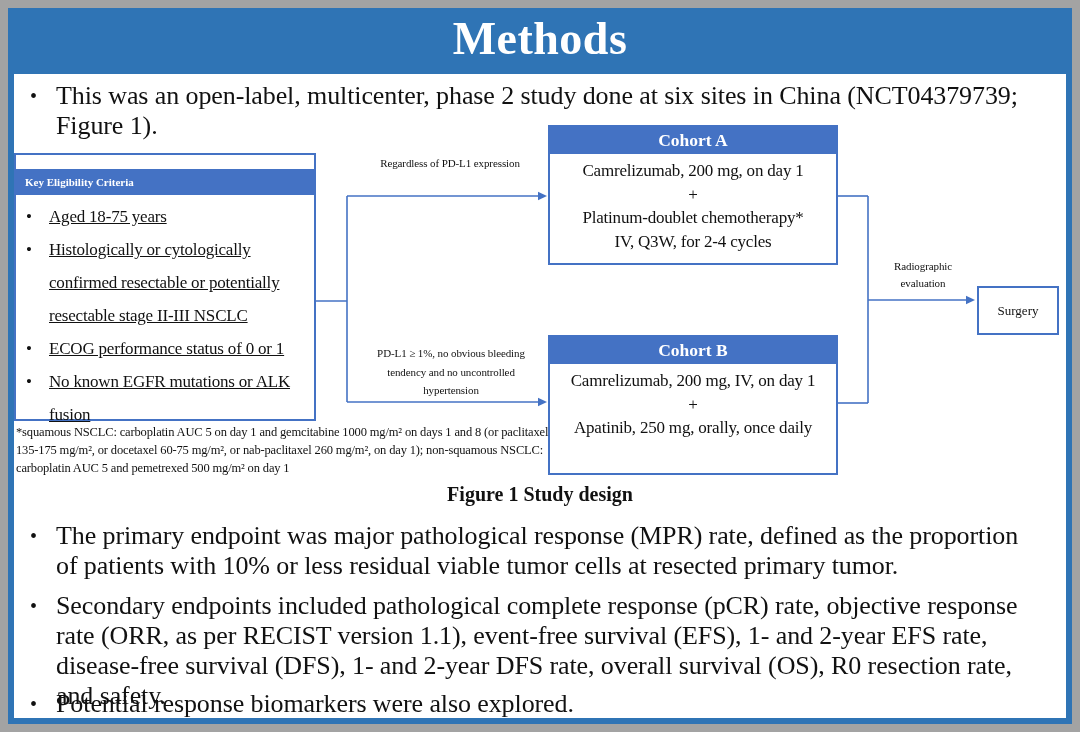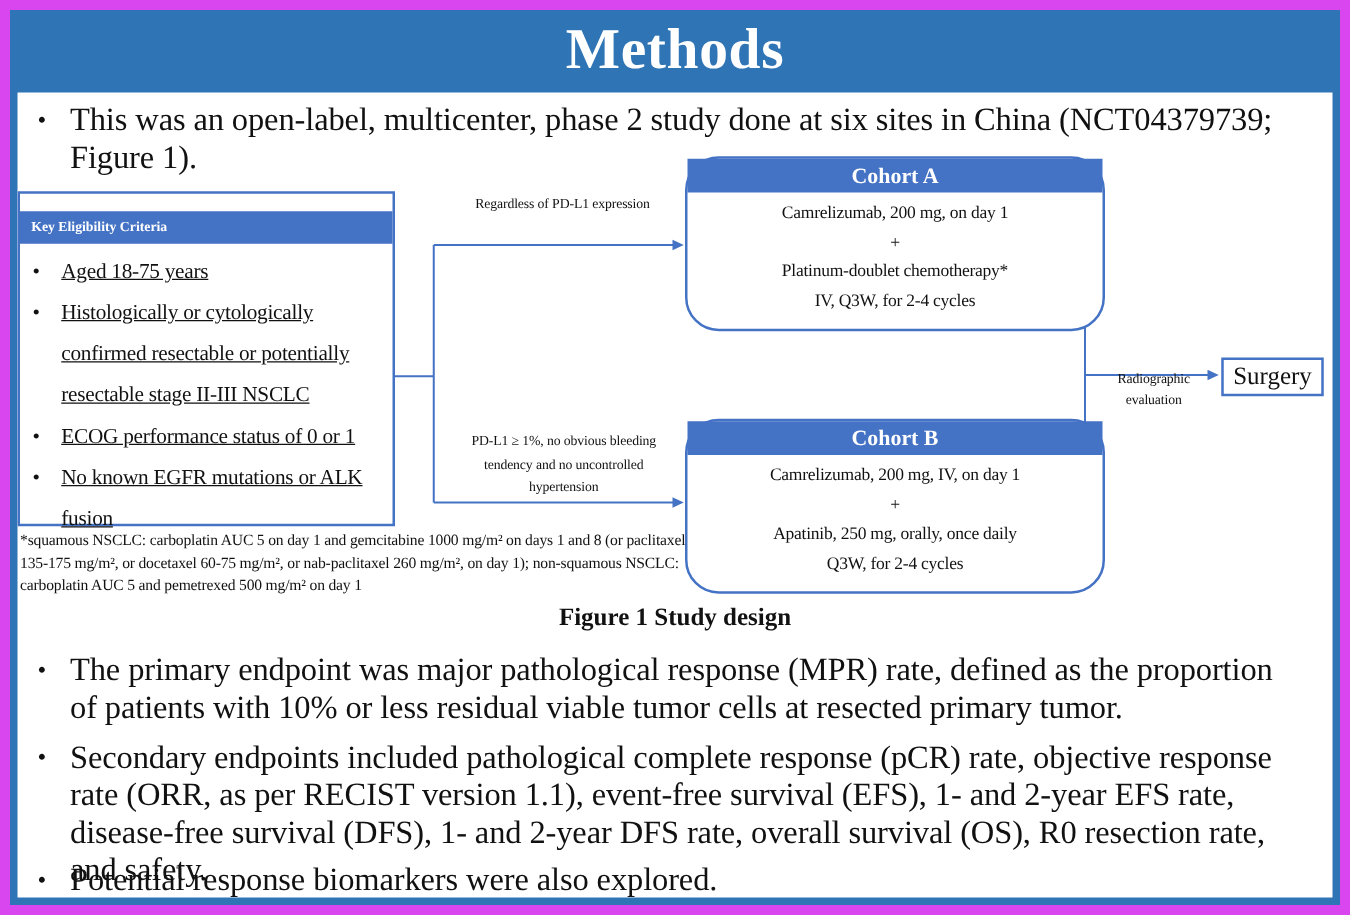--- a/index.html
+++ b/index.html
@@ -3,21 +3,21 @@
 <meta charset="utf-8">
 <style>
   :root{
     --title-blue:#2f74b5;
     --header-blue:#4472c4;
     --line-blue:#4472c4;
     --ink:#111111;
   }
   html,body{margin:0;padding:0;background:#000;}
   .stage{
-    position:relative;width:1080px;height:732px;background:#d946ef;
+    position:relative;width:1080px;height:732px;background:#a3a3a3;
     font-family:"Liberation Serif","DejaVu Serif",serif;color:var(--ink);
     overflow:hidden;
   }
   .slide{
     position:absolute;left:8px;top:8px;width:1064px;height:716px;
     background:#fff;border:6px solid var(--title-blue);box-sizing:border-box;
   }
   .titlebar{
     position:absolute;left:8px;top:8px;width:1064px;height:66px;
     background:var(--title-blue);
@@ -36,34 +36,34 @@
   .fbox .fhdr{
     background:var(--header-blue);color:#fff;font-weight:bold;
     box-sizing:border-box;
   }
   .elig{left:14px;top:153px;width:302px;height:268px;}
   .elig .fhdr{height:26px;font-size:11px;line-height:26px;padding-left:9px;margin-top:14px;}
   .elig ul{list-style:none;margin:5px 0 0 0;padding:0 2px 0 10px;}
   .elig li{display:flex;font-size:17px;line-height:33px;letter-spacing:-0.2px;}
   .elig li .mark{flex:0 0 23px;}
   .elig li .txt{flex:1;text-decoration:underline;}
-  .cohort{width:336px;height:140px;text-align:center;border-radius:27px;}
+  .cohort{width:290px;height:140px;text-align:center;}
   .cohort .fhdr{height:27px;font-size:17.5px;line-height:26px;text-align:center;}
   .cohort .body{padding-top:5px;}
-  .cohort .line{font-size:14px;line-height:23.5px;letter-spacing:-0.2px;white-space:nowrap;}
+  .cohort .line{font-size:17px;line-height:23.5px;letter-spacing:-0.2px;white-space:nowrap;}
   .cohortA{left:548px;top:125px;}
   .cohortB{left:548px;top:335px;}
   .surgery{
-    left:977px;top:286px;width:82px;height:31px;
-    display:flex;align-items:center;justify-content:center;font-size:20px;
+    left:977px;top:286px;width:82px;height:49px;
+    display:flex;align-items:center;justify-content:center;font-size:13px;
   }
   .flabel{position:absolute;text-align:center;font-size:11px;line-height:17px;letter-spacing:-0.1px;}
   .lbl-a{left:378px;top:155px;width:144px;}
   .lbl-b{left:370px;top:344px;width:162px;line-height:18.5px;}
-  .lbl-eval{left:873px;top:258px;width:100px;margin-top:37px;}
+  .lbl-eval{left:873px;top:258px;width:100px;}
   .footnote{
     position:absolute;left:16px;top:424px;width:540px;
     font-size:12.5px;line-height:1.42;letter-spacing:-0.15px;
   }
   .caption{
     position:absolute;left:290px;top:483px;width:500px;text-align:center;
     font-size:20px;font-weight:bold;
   }
   .connectors{position:absolute;left:0;top:0;width:1080px;height:732px;pointer-events:none;}
   .connectors line{stroke:var(--line-blue);stroke-width:1.6;}
@@ -133,21 +133,20 @@
       <div class="line">IV, Q3W, for 2-4 cycles</div>
     </div>
   </div>
 
   <div class="fbox cohort cohortB">
     <div class="fhdr">Cohort B</div>
     <div class="body">
       <div class="line">Camrelizumab, 200 mg, IV, on day 1</div>
       <div class="line">+</div>
       <div class="line">Apatinib, 250 mg, orally, once daily</div>
-      <div class="line">Q3W, for 2-4 cycles</div>
     </div>
   </div>
 
   <div class="flabel lbl-eval">Radiographic evaluation</div>
   <div class="fbox surgery">
     <span>Surgery</span>
   </div>
 
   <div class="footnote">*squamous NSCLC: carboplatin AUC 5 on day 1 and gemcitabine 1000 mg/m² on days 1 and 8 (or paclitaxel 135-175 mg/m², or docetaxel 60-75 mg/m², or nab-paclitaxel 260 mg/m², on day 1); non-squamous NSCLC: carboplatin AUC 5 and pemetrexed 500 mg/m² on day 1</div>
   <div class="caption">Figure 1 Study design</div>

